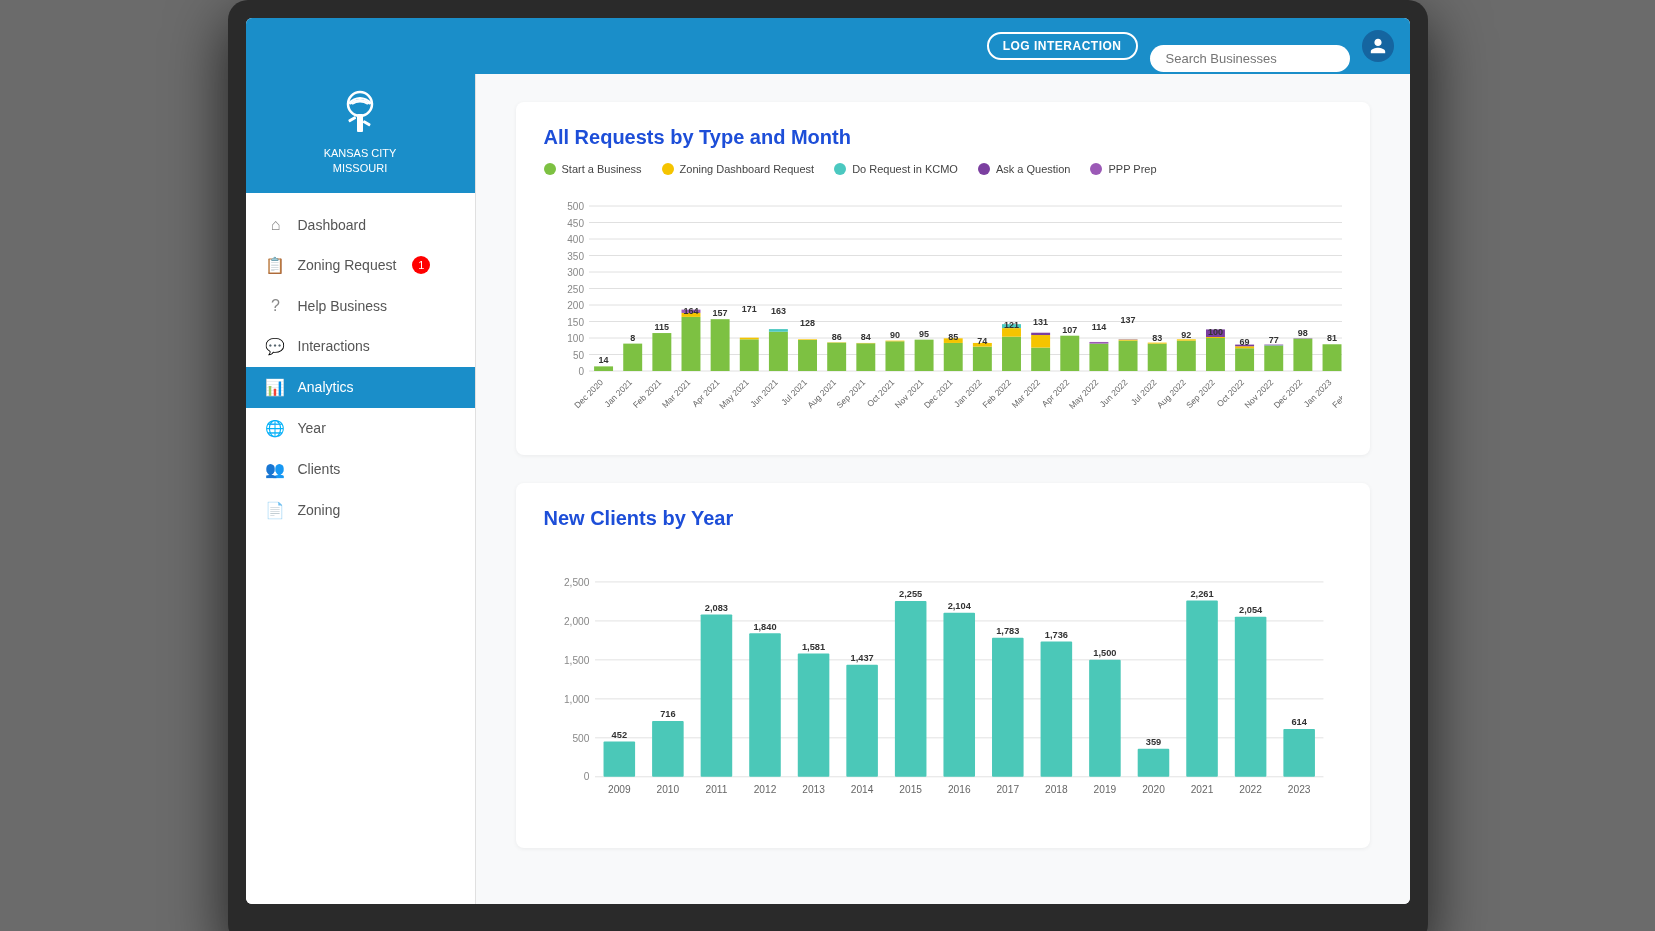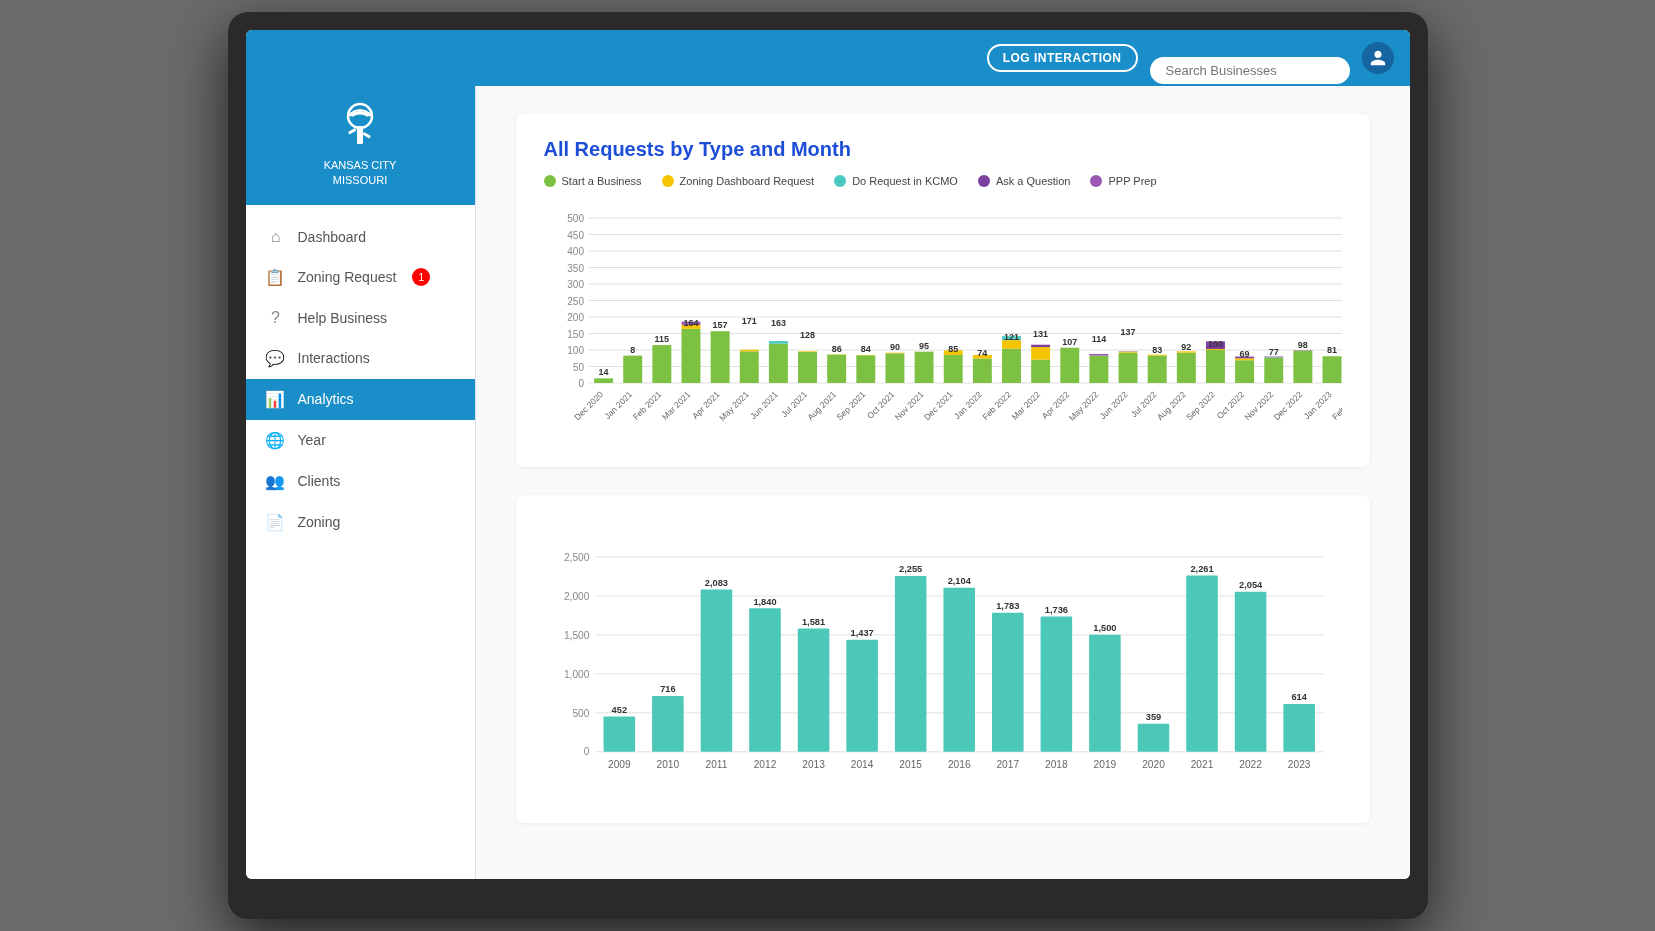--- a/index.html
+++ b/index.html
@@ -446,20 +446,21 @@
                 <text x="846.2931034482758" y="138.39" text-anchor="middle" font-size="9" font-weight="bold" fill="#333">117</text>
                 <text x="846.2931034482758" y="192" text-anchor="end" font-size="8.5" fill="#666" transform="rotate(-45, 846.2931034482758, 192)">Mar 2023</text>
                 <rect x="865.9612068965517" y="178.68" width="18.939655172413794" height="1.32" fill="#7dc142"></rect>
                 <text x="875.4310344827586" y="175.68" text-anchor="middle" font-size="9" font-weight="bold" fill="#333">4</text>
                 <text x="875.4310344827586" y="192" text-anchor="end" font-size="8.5" fill="#666" transform="rotate(-45, 875.4310344827586, 192)">latest</text>
               </svg>
           </div>
         </div>
 
         <div class="chart-section">
+          <div class="chart-title">New Clients by Year</div>
           <div class="bar-chart2-container">
             <svg class="bar-chart2-svg" id="chart2-svg" viewBox="0 0 860 280" style="width: 100%;">
                 <line x1="55" y1="240" x2="840" y2="240" stroke="#e0e0e0" stroke-width="1"></line>
                 <text x="49" y="244" text-anchor="end" font-size="11" fill="#888">0</text>
                 <line x1="55" y1="198" x2="840" y2="198" stroke="#e0e0e0" stroke-width="1"></line>
                 <text x="49" y="202" text-anchor="end" font-size="11" fill="#888">500</text>
                 <line x1="55" y1="156" x2="840" y2="156" stroke="#e0e0e0" stroke-width="1"></line>
                 <text x="49" y="160" text-anchor="end" font-size="11" fill="#888">1,000</text>
                 <line x1="55" y1="114" x2="840" y2="114" stroke="#e0e0e0" stroke-width="1"></line>
                 <text x="49" y="118" text-anchor="end" font-size="11" fill="#888">1,500</text>

